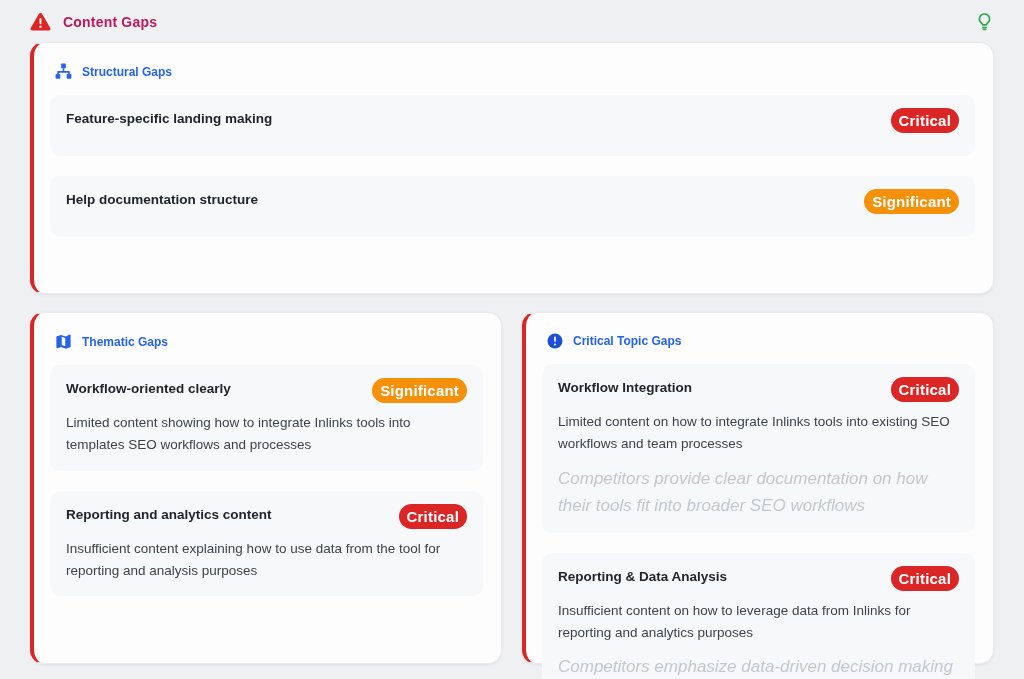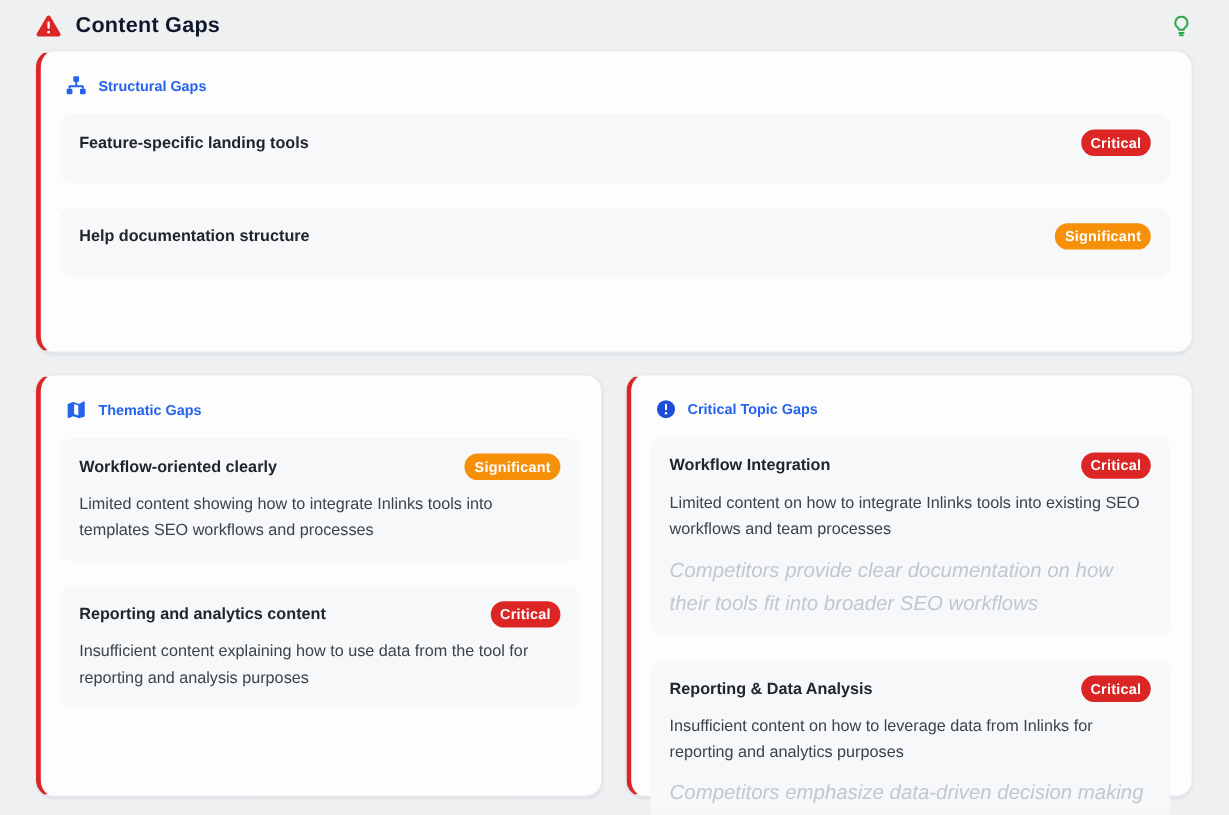--- a/index.html
+++ b/index.html
@@ -7,21 +7,21 @@
     width: 1024px; height: 679px;
     background: #eef0f2;
     font-family: "Liberation Sans", sans-serif;
     overflow: hidden;
   }
   .page-header {
     display: flex; align-items: center; justify-content: space-between;
     padding: 11px 30px 8px 30px;
   }
   .page-header-left { display: flex; align-items: center; gap: 12px; }
-  .page-title { font-size: 18px; font-weight: 700; color: #0f172a; letter-spacing: .2px; }
+  .page-title { font-size: 14px; font-weight: 700; color: #be185d; letter-spacing: .2px; }
   .icon { display: inline-flex; align-items: center; justify-content: center; }
   .content { padding: 2px 30px 12px 30px; }
   .card {
     background: #fdfdfe;
     border: 1px solid #e8eaee;
     border-left: 4px solid #dc2626;
     border-radius: 14px;
     box-shadow: 0 1px 3px rgba(20,30,50,.07);
     padding: 15px 18px 20px 16px;
   }
@@ -45,21 +45,21 @@
     margin-bottom: 20px;
   }
   .gap-item:last-child { margin-bottom: 0; }
   .gap-item-head {
     display: flex; align-items: flex-start; justify-content: space-between;
     gap: 12px; margin-bottom: 9px;
   }
   .gap-title { font-size: 13.5px; font-weight: 700; color: #20252e; padding-top: 3px; }
   .badge {
     flex: none;
-    color: #fff; font-size: 12px; font-weight: 700;
+    color: #fff; font-size: 15px; font-weight: 700;
     padding: 5px 8px; border-radius: 999px;
     line-height: 1; letter-spacing: .2px;
   }
   .gap-desc { font-size: 13.5px; color: #3c434c; line-height: 1.65; }
   .gap-note { font-size: 17px; font-style: italic; color: #c2c8cf; line-height: 1.6; margin-top: 9px; }
   svg { display: block; }
 </style>
 </head>
 <body>
 
@@ -93,21 +93,21 @@
           <rect x="2" y="15" width="6" height="6" rx="1.2"></rect>
           <rect x="16" y="15" width="6" height="6" rx="1.2"></rect>
           <path d="M11 8h2v3.5h6a1 1 0 0 1 1 1V15h-2v-1.5H6V15H4v-2.5a1 1 0 0 1 1-1h6z"></path>
         </svg>
       </span>
       <span class="card-title">Structural Gaps</span>
     </div>
 
     <div class="gap-item">
       <div class="gap-item-head">
-        <span class="gap-title">Feature-specific landing tools</span>
+        <span class="gap-title">Feature-specific landing making</span>
         <span class="badge" style="background: rgb(220, 38, 38);">Critical</span>
       </div>
     </div>
 
     <div class="gap-item">
       <div class="gap-item-head">
         <span class="gap-title">Help documentation structure</span>
         <span class="badge" style="background: rgb(247, 144, 9);">Significant</span>
       </div>
     </div>

